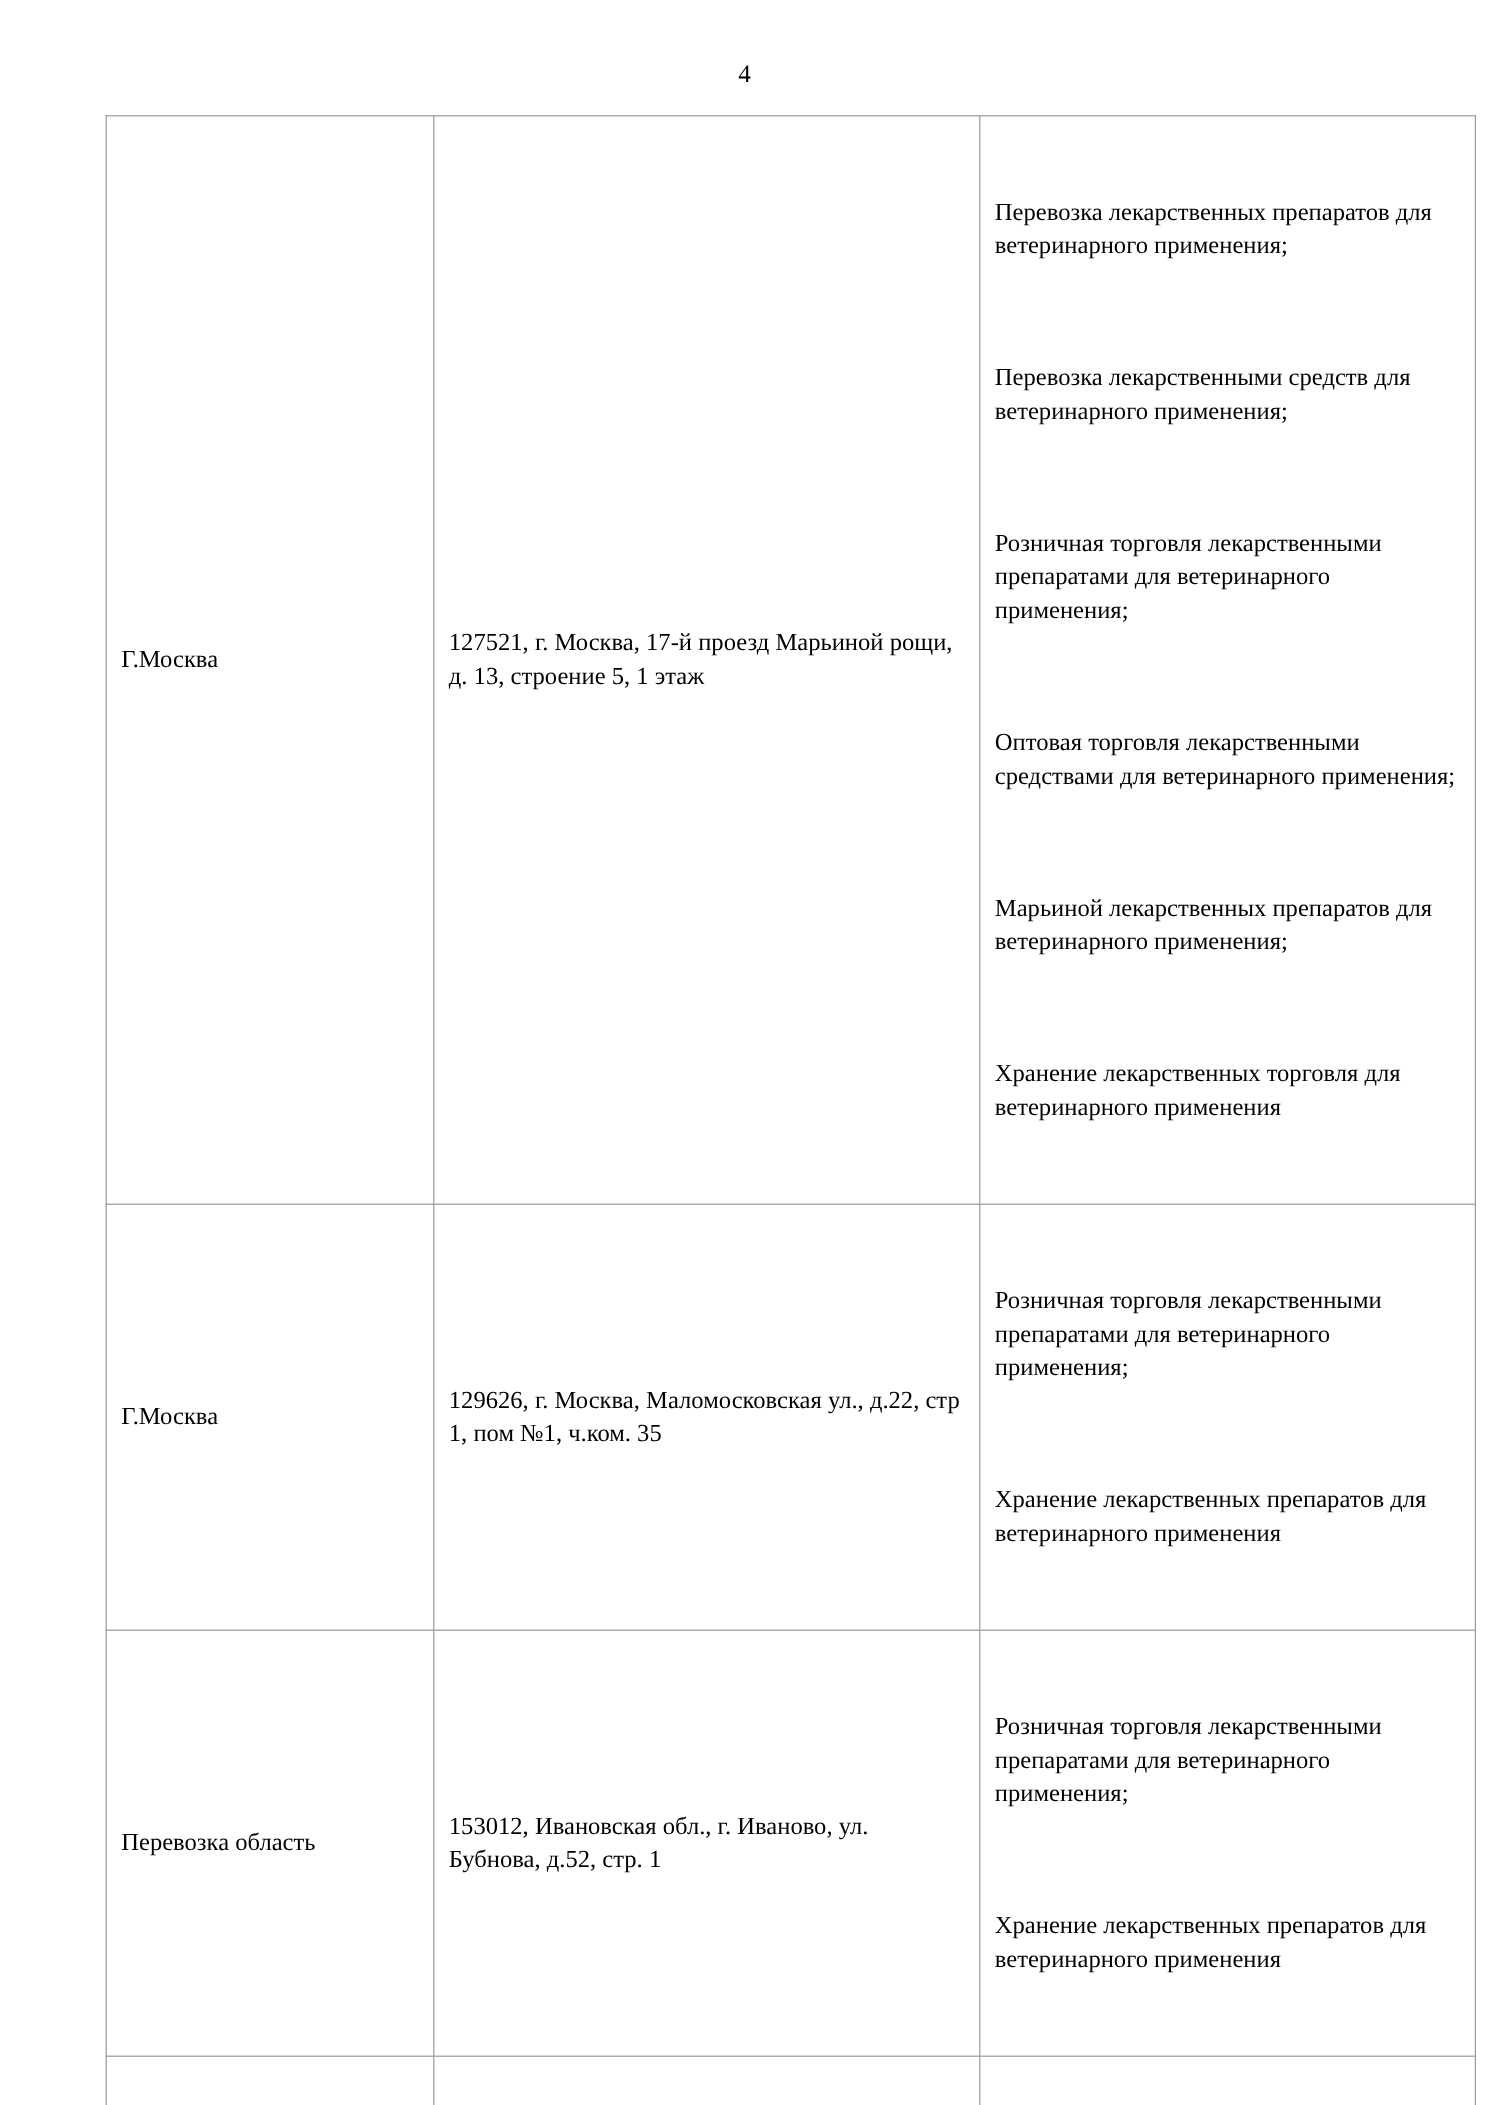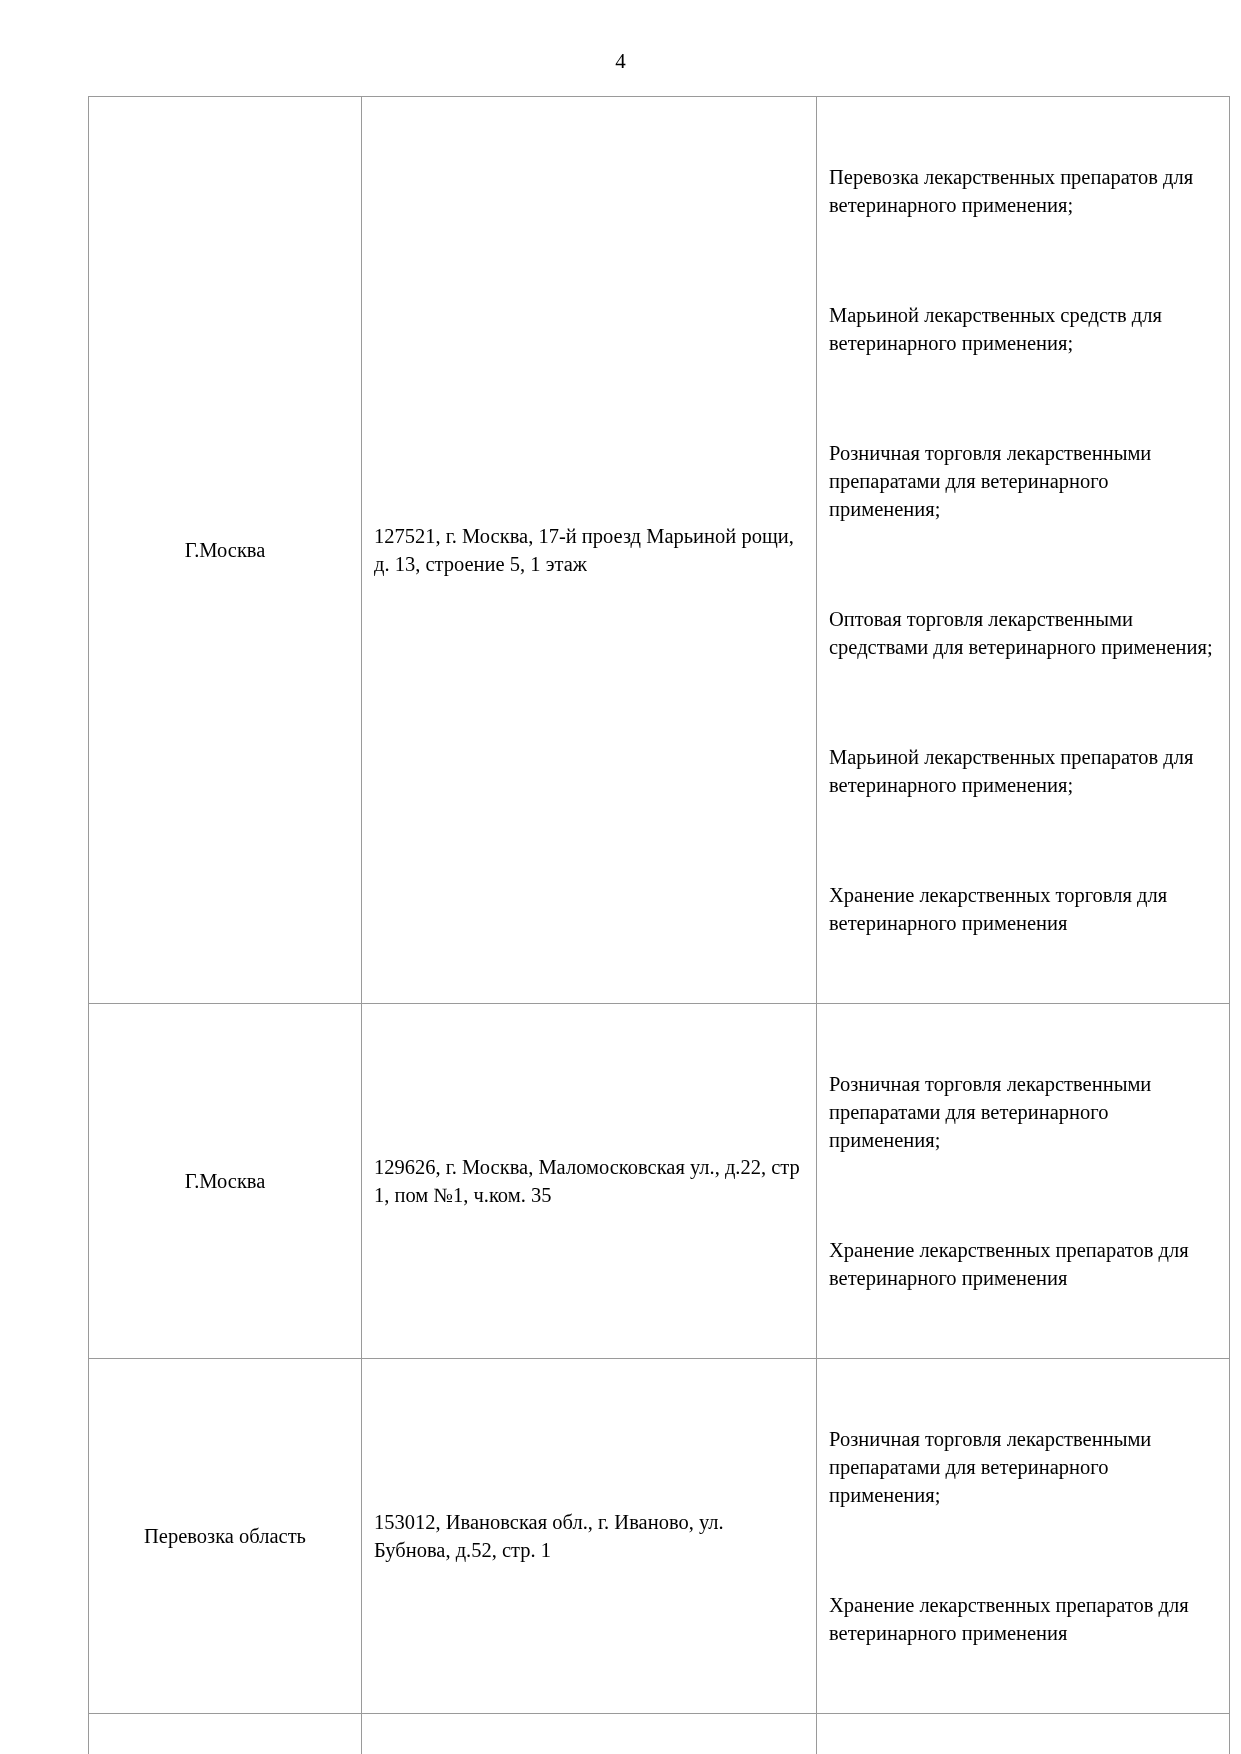--- a/index.html
+++ b/index.html
@@ -36,21 +36,20 @@
   table.doc-table td {
     border: 1px solid #9a9a9a;
     vertical-align: middle;
     padding: 10px 12px 10px 12px;
     font-size: 20.5px;
     line-height: 28px;
   }
   td.col-region {
     width: 248px;
     vertical-align: middle;
-    text-align: center;
   }
   td.col-address {
     width: 430px;
     vertical-align: middle;
   }
   td.col-activity {
     width: 388px;
     vertical-align: top;
     padding-top: 12px;
     padding-bottom: 10px;
@@ -83,21 +82,21 @@
       <tr>
         <td class="col-region">
           <div class="cell-text">Г.Москва</div>
         </td>
         <td class="col-address">
           <div class="cell-text">127521, г. Москва, 17-й проезд Марьиной рощи, д. 13, строение 5, 1 этаж</div>
         </td>
         <td class="col-activity">
           <div class="activity-list">
             <div class="activity-item">Перевозка лекарственных препаратов для ветеринарного применения;</div>
-            <div class="activity-item">Марьиной лекарственных средств для ветеринарного применения;</div>
+            <div class="activity-item">Перевозка лекарственными средств для ветеринарного применения;</div>
             <div class="activity-item">Розничная торговля лекарственными препаратами для ветеринарного применения;</div>
             <div class="activity-item">Оптовая торговля лекарственными средствами для ветеринарного применения;</div>
             <div class="activity-item">Марьиной лекарственных препаратов для ветеринарного применения;</div>
             <div class="activity-item">Хранение лекарственных торговля для ветеринарного применения</div>
           </div>
         </td>
       </tr>
 
       <tr>
         <td class="col-region">

